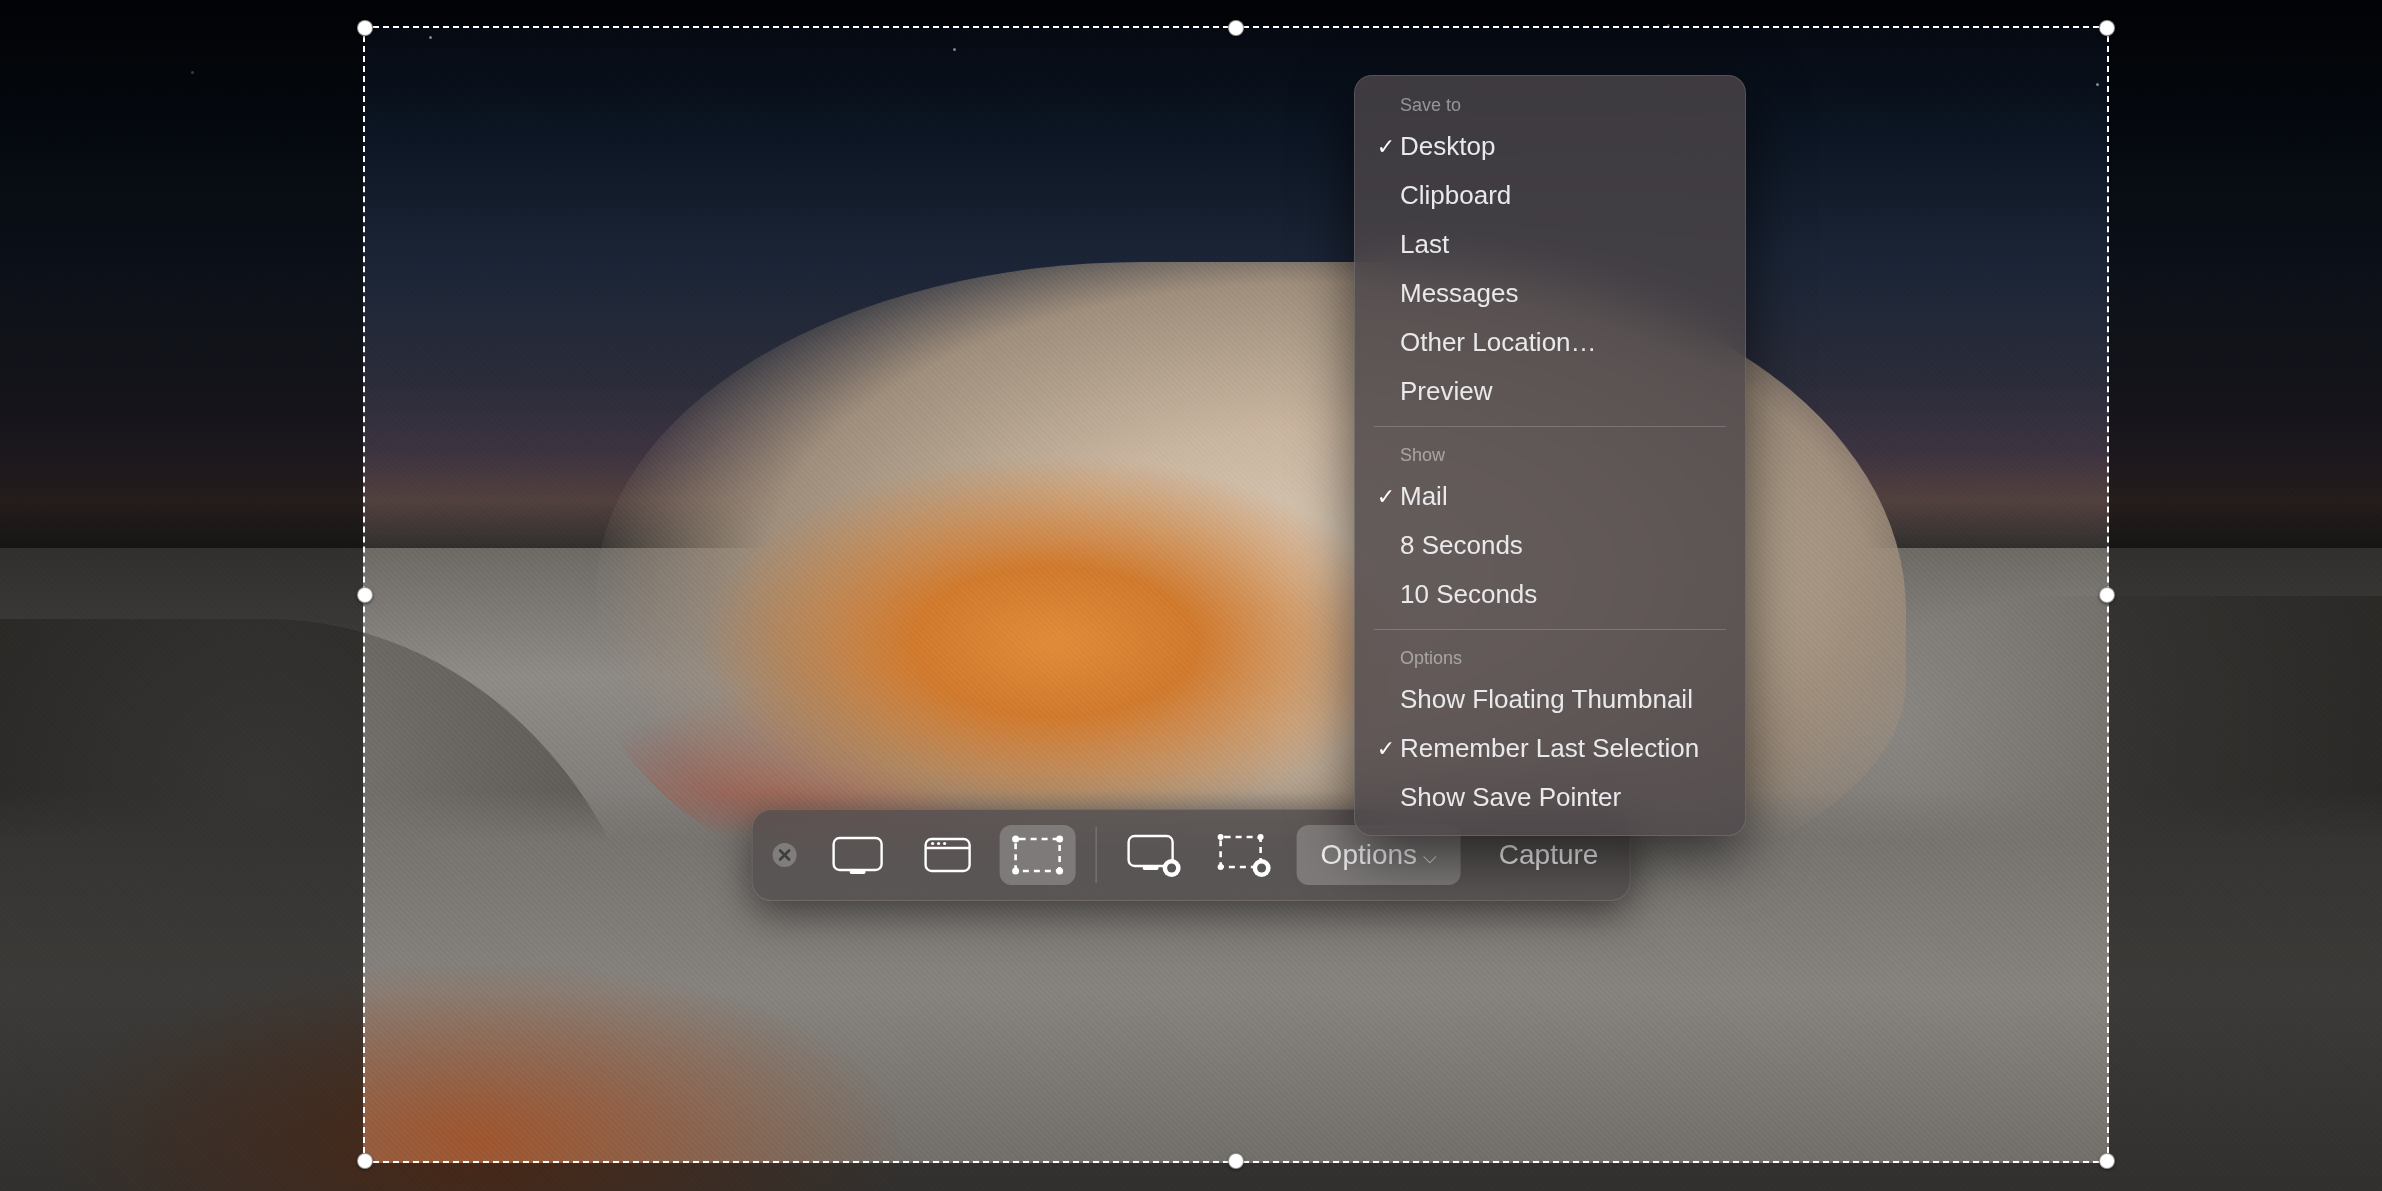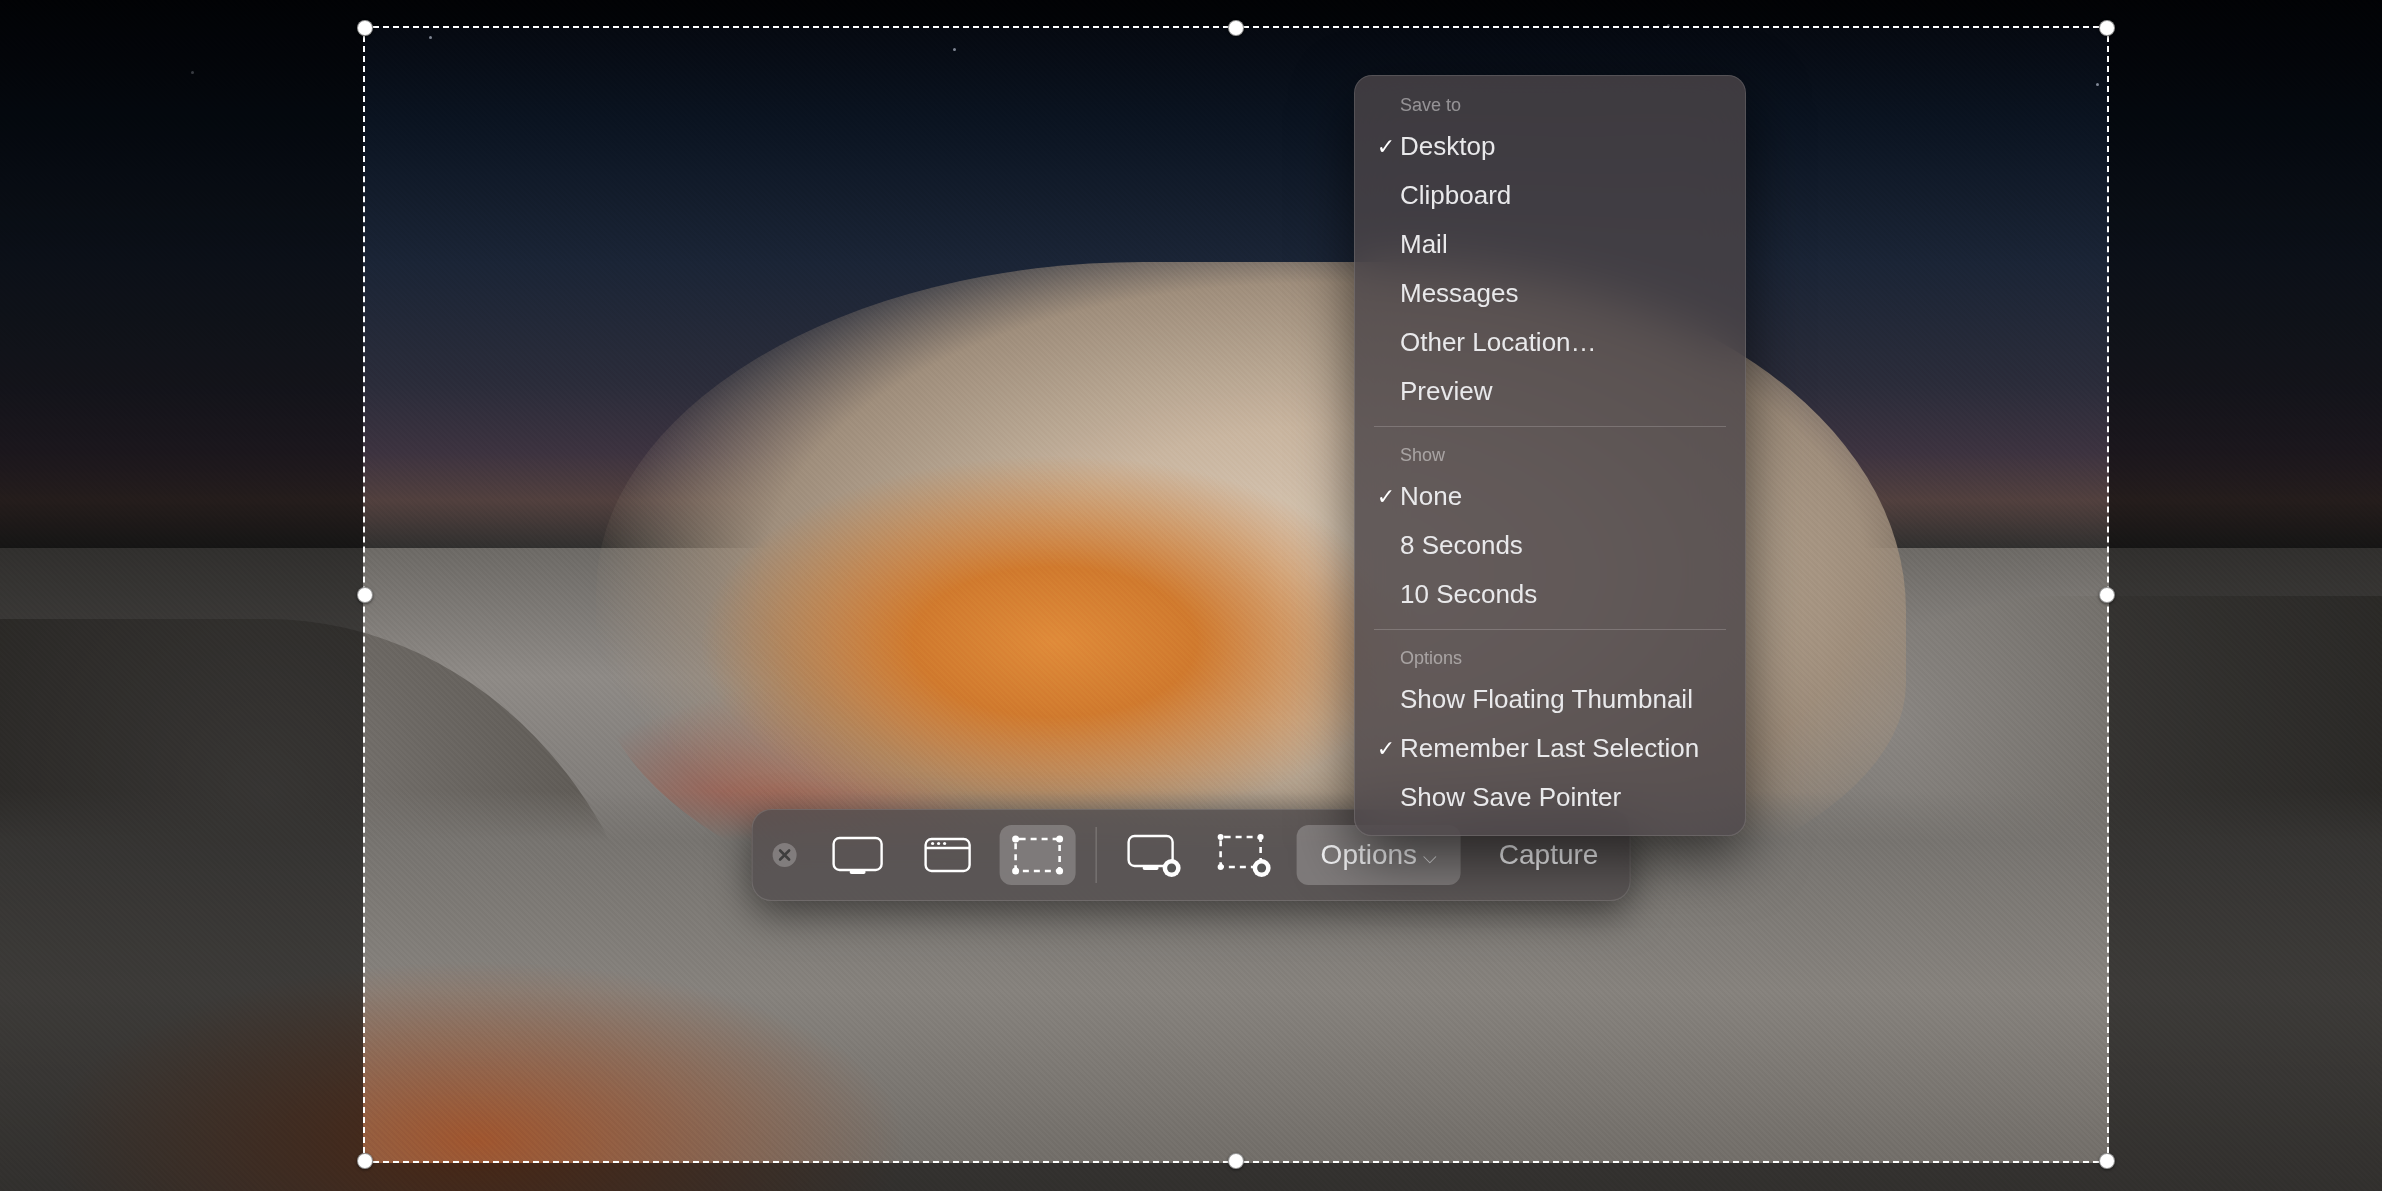--- a/index.html
+++ b/index.html
@@ -328,39 +328,39 @@
     <div class="menu-item checked">
       <span class="check">✓</span>
       <span>Desktop</span>
     </div>
     <div class="menu-item">
       <span class="check">✓</span>
       <span>Clipboard</span>
     </div>
     <div class="menu-item">
       <span class="check">✓</span>
-      <span>Mail</span>
+      <span>Last</span>
     </div>
     <div class="menu-item">
       <span class="check">✓</span>
       <span>Messages</span>
     </div>
     <div class="menu-item">
       <span class="check">✓</span>
       <span>Other Location…</span>
     </div>
     <div class="menu-item">
       <span class="check">✓</span>
       <span>Preview</span>
     </div>
     <div class="menu-sep"></div>
     <div class="menu-header">Show</div>
     <div class="menu-item checked">
       <span class="check">✓</span>
-      <span>None</span>
+      <span>Mail</span>
     </div>
     <div class="menu-item">
       <span class="check">✓</span>
       <span>8 Seconds</span>
     </div>
     <div class="menu-item">
       <span class="check">✓</span>
       <span>10 Seconds</span>
     </div>
     <div class="menu-sep"></div>

